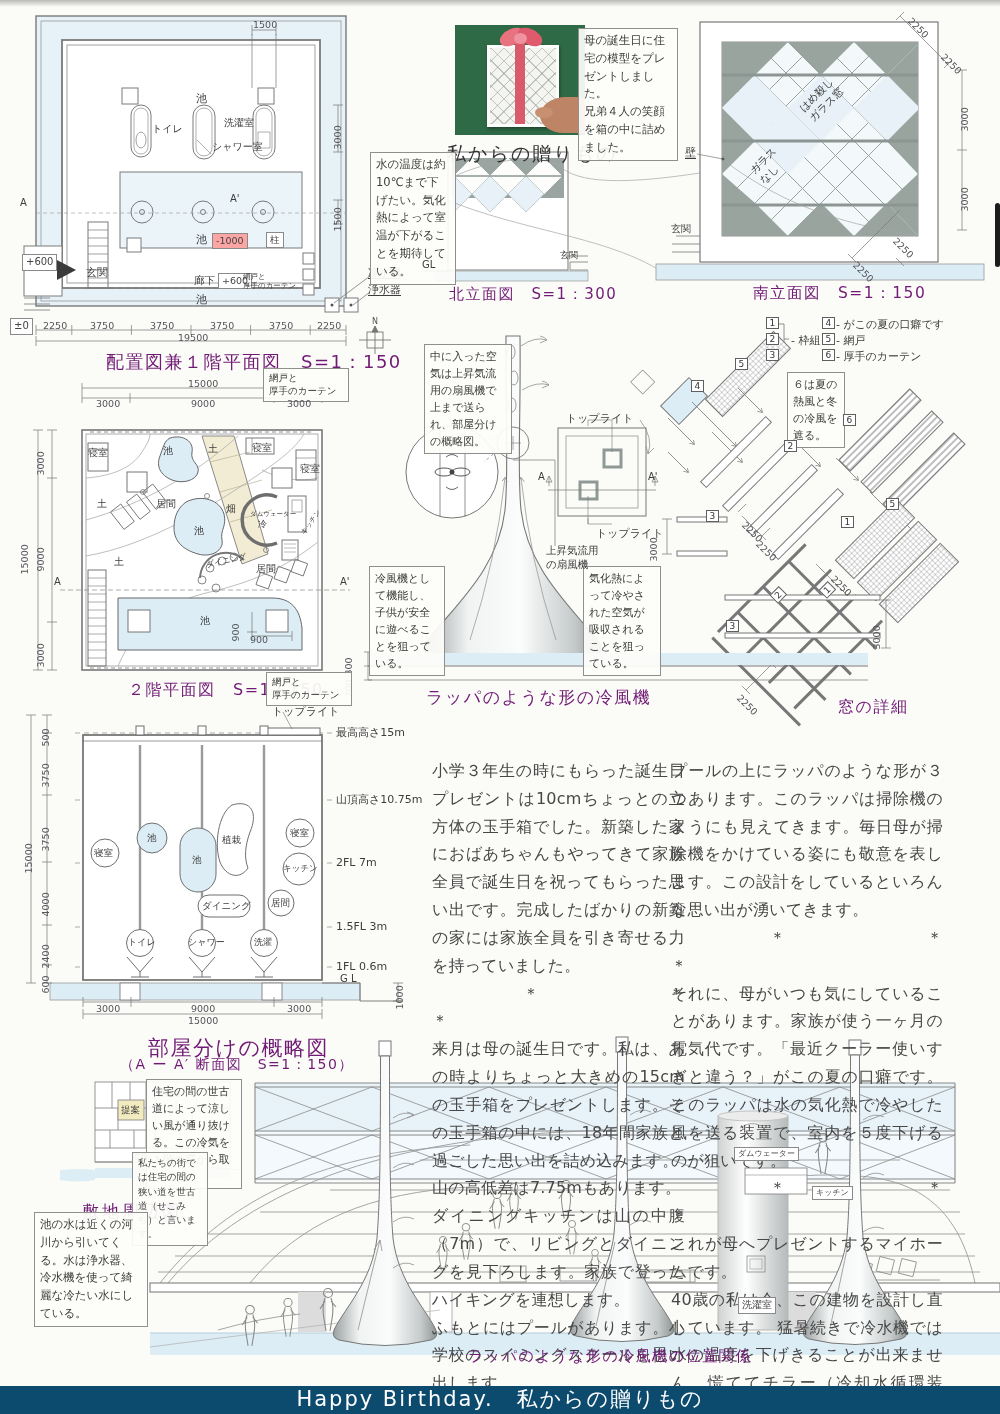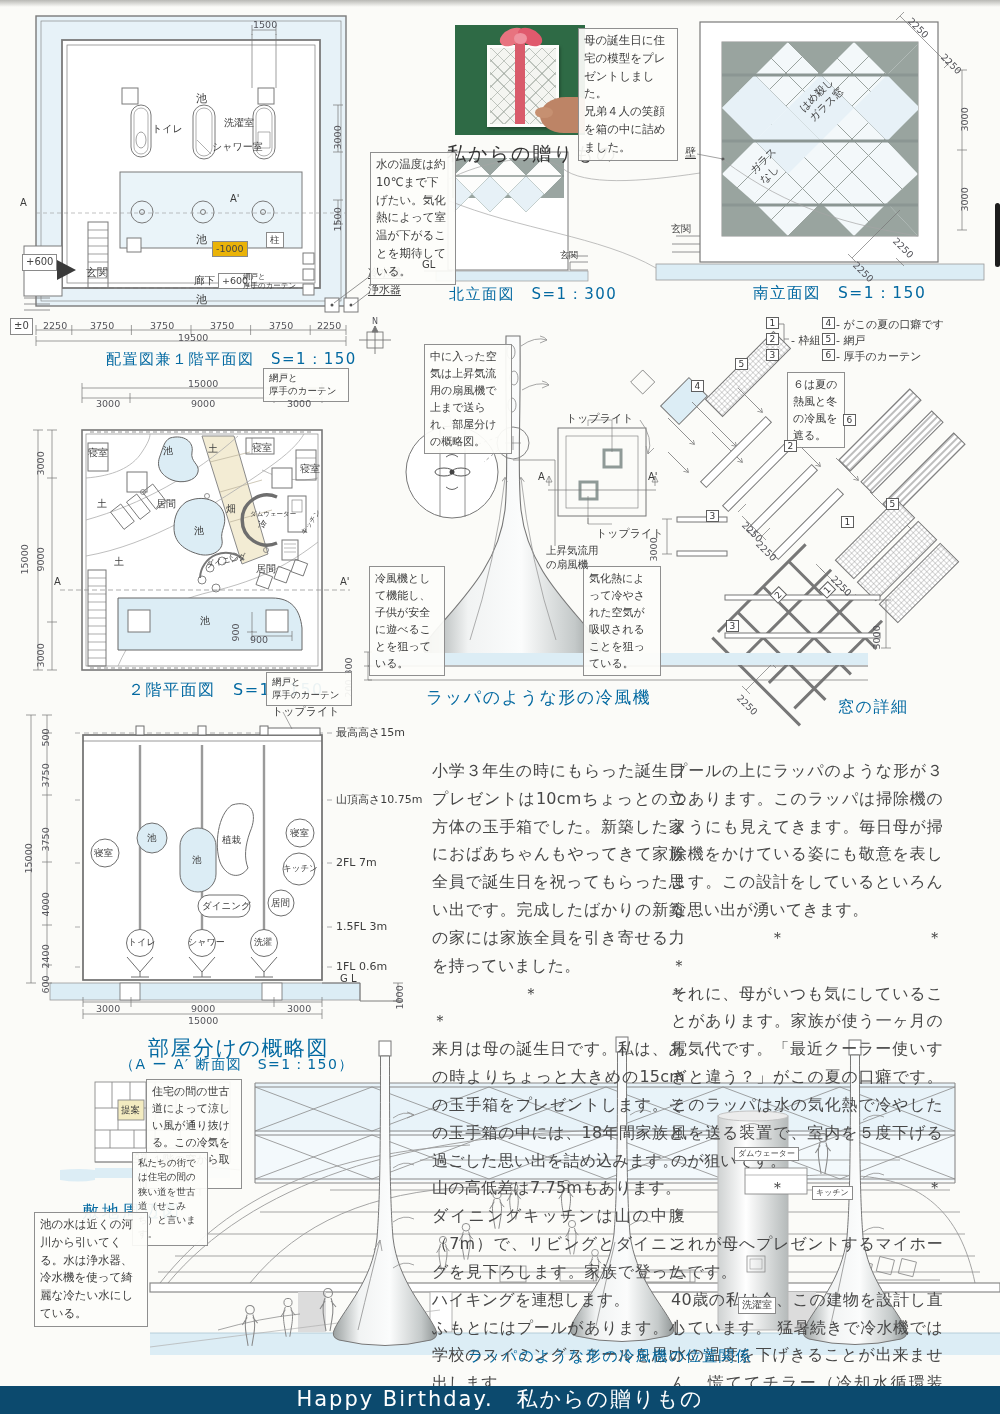--- a/index.html
+++ b/index.html
@@ -7,21 +7,21 @@
         font-family:"DejaVu Sans","Liberation Sans",sans-serif;color:#3c3c3c}
   #gfx{position:absolute;left:0;top:0}
   .lbl{position:absolute;color:#3c3c3c;font-size:11px;line-height:1.3;white-space:pre-line}
   .dim{position:absolute;color:#54545a;font-size:9.5px;line-height:1;white-space:nowrap}
   .vdim{transform:rotate(-90deg);transform-origin:left bottom}
   .d45{transform:rotate(45deg);transform-origin:left top}
   .box{position:absolute;border:1px solid #8f8f8f;background:rgba(253,253,250,.93);padding:3px 5px;
        color:#3c3c3c;font-size:11px;line-height:1.55;white-space:pre-line}
   .tag{position:absolute;border:1px solid #8a8a8a;background:#fff;padding:0 3px;color:#444;
        font-size:9.5px;line-height:1.45;white-space:nowrap}
-  .ttl{position:absolute;color:#0369a1;font-size:16px;letter-spacing:1.5px;white-space:nowrap}
+  .ttl{position:absolute;color:#701a75;font-size:16px;letter-spacing:1.5px;white-space:nowrap}
   .ntag{position:absolute;border:1px solid #5f5f5f;background:#fff;color:#333;font-size:9px;
         line-height:1.15;padding:0 2.5px}
   .dash::before{content:"- "}
   .essay{position:absolute;color:#474747;font-size:16px;line-height:1.74;text-align:justify;
          white-space:pre-line;letter-spacing:.2px}
   .under{text-decoration:underline;text-underline-offset:2px}
   .banner{position:absolute;left:0;top:1386px;width:1000px;height:28px;color:#fff;text-align:center;
           font-size:21px;line-height:27px;letter-spacing:2px}
   .photo{position:absolute;left:455px;top:25px;width:130px;height:110px;overflow:hidden}
   .edge-top{position:absolute;left:0;top:0;width:1000px;height:7px;
@@ -484,27 +484,27 @@
     background-image:repeating-linear-gradient(45deg,rgba(140,150,140,.5) 0 1px,transparent 1px 9px),repeating-linear-gradient(-45deg,rgba(140,150,140,.5) 0 1px,transparent 1px 9px);
     border:3px solid #fdfdfb;box-shadow:1px 2px 3px rgba(0,0,0,.35)"></div>
   <div style="position:absolute;left:60px;top:17px;width:10px;height:82px;background:#d95b6b"></div>
   <div style="position:absolute;left:44px;top:4px;width:26px;height:16px;background:#e8737f;border-radius:60% 40% 60% 40%;transform:rotate(-18deg)"></div>
   <div style="position:absolute;left:62px;top:4px;width:26px;height:16px;background:#e05a6d;border-radius:40% 60% 40% 60%;transform:rotate(18deg)"></div>
   <div style="position:absolute;left:59px;top:8px;width:13px;height:11px;background:#ef93a0;border-radius:50%"></div>
   <div style="position:absolute;left:85px;top:72px;width:50px;height:36px;background:#bd8466;border-radius:60% 30% 20% 55%"></div>
   <div style="position:absolute;left:80px;top:82px;width:18px;height:11px;background:#c69071;border-radius:50%"></div>
 </div>
 
-<div class="ttl" style="left:106px;top:350px;font-size:15px">配置図兼１階平面図　S=1：150</div>
+<div class="ttl" style="left:106px;top:350px;font-size:18px">配置図兼１階平面図　S=1：150</div>
 <div class="lbl" style="left:196px;top:92px">池</div>
 <div class="lbl" style="left:152px;top:122px;font-size:10px">トイレ</div>
 <div class="lbl" style="left:224px;top:116px;font-size:10px">洗濯室</div>
 <div class="lbl" style="left:212px;top:140px;font-size:10px">シャワー室</div>
 <div class="lbl" style="left:196px;top:233px">池</div>
-<div class="tag" style="left:212px;top:241px;background:#eab308">-1000</div>
+<div class="tag" style="left:212px;top:233px;background:#fca5a5">-1000</div>
 <div class="tag" style="left:266px;top:232px">柱</div>
 <div class="lbl" style="left:86px;top:266px">玄関</div>
 <div class="lbl" style="left:194px;top:274px;font-size:10.5px">廊下</div>
 <div class="tag" style="left:218px;top:273px">+600</div>
 <div class="lbl" style="left:243px;top:272px;font-size:7.5px;line-height:1.2">網戸と
 厚手のカーテン</div>
 <div class="lbl" style="left:196px;top:293px">池</div>
 <div class="tag" style="left:22px;top:254px;font-size:10px">+600</div>
 <div class="tag" style="left:10px;top:318px;font-size:10px">±0</div>
 <div class="lbl under" style="left:368px;top:266px">冷水機</div>

